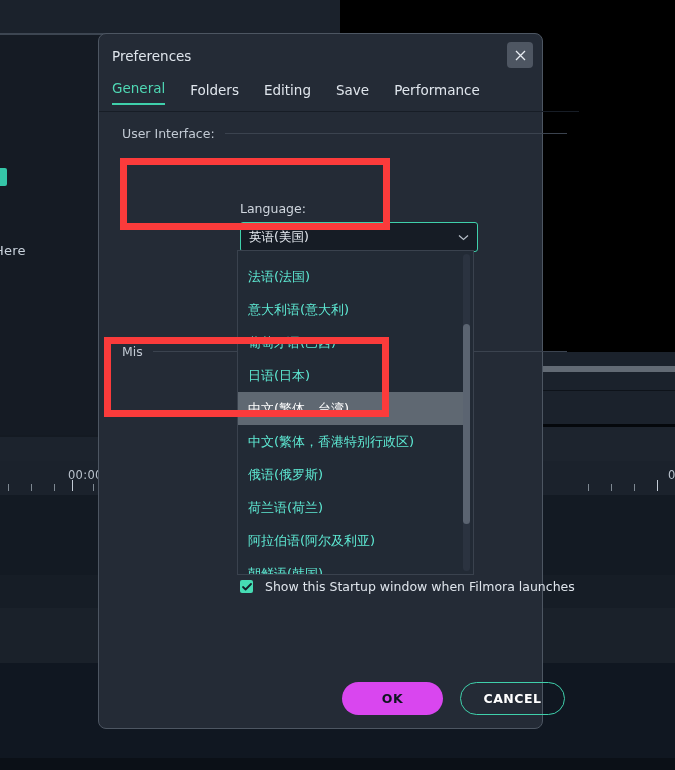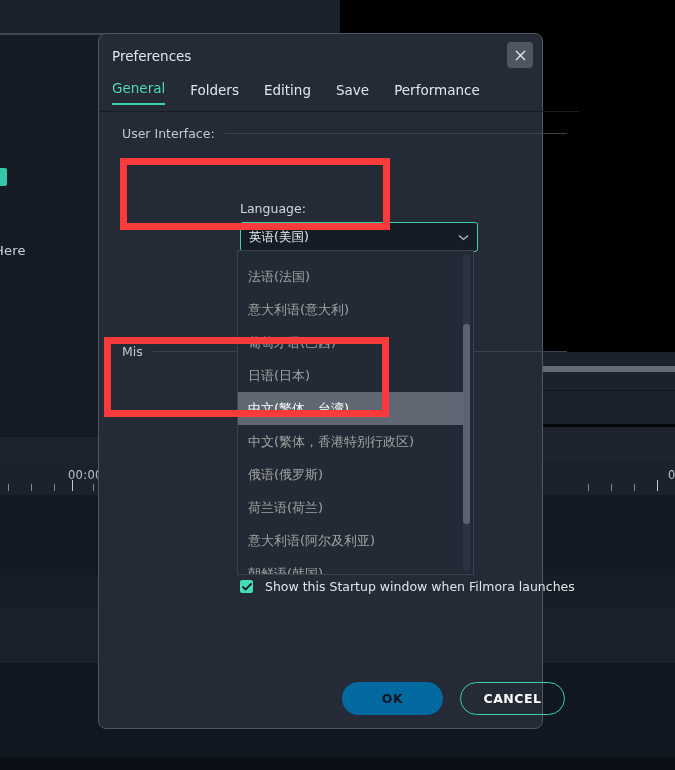--- a/index.html
+++ b/index.html
@@ -287,21 +287,21 @@
     position: absolute;
     left: 0; top: 0;
     width: 227px; height: 323px;
     overflow: hidden;
   }
   .dropdown-item {
     height: 33px;
     display: flex;
     align-items: center;
     padding-left: 10px;
-    color: #a3a3a3;
+    color: #5eead4;
     font-size: 13px;
     box-sizing: border-box;
     cursor: pointer;
     white-space: nowrap;
   }
   .dropdown-item.partial-top { height: 9px; }
   .dropdown-item.highlighted {
     background: #5f6872;
     color: #ffffff;
   }
@@ -354,21 +354,21 @@
     justify-content: center;
     font-size: 12.5px;
     font-weight: bold;
     letter-spacing: .5px;
     box-sizing: border-box;
     cursor: pointer;
   }
   #ok-button {
     left: 243px; top: 648px;
     width: 101px;
-    background: #0369a1;
+    background: #d946ef;
     color: #0e1620;
     border: none;
   }
   #cancel-button {
     left: 361px; top: 648px;
     width: 105px;
     background: transparent;
     color: #ffffff;
     border: 1.5px solid #3fd0ab;
   }
@@ -470,21 +470,21 @@
     <div class="dropdown-viewport">
       <div class="dropdown-item partial-top"></div>
       <div class="dropdown-item">法语(法国)</div>
       <div class="dropdown-item">意大利语(意大利)</div>
       <div class="dropdown-item">葡萄牙语(巴西)</div>
       <div class="dropdown-item">日语(日本)</div>
       <div class="dropdown-item highlighted">中文(繁体，台湾)</div>
       <div class="dropdown-item">中文(繁体，香港特别行政区)</div>
       <div class="dropdown-item">俄语(俄罗斯)</div>
       <div class="dropdown-item">荷兰语(荷兰)</div>
-      <div class="dropdown-item">意大利语(阿尔及利亚)</div>
+      <div class="dropdown-item">阿拉伯语(阿尔及利亚)</div>
       <div class="dropdown-item">朝鲜语(韩国)</div>
     </div>
     <div class="dd-scroll-track"></div>
     <div class="dd-scroll-thumb"></div>
   </div>
 
   <div class="checkbox-row">
     <span class="checkbox-box">
       <svg width="10" height="8" viewBox="0 0 10 8">
         <path d="M1 4 L3.6 6.5 L9 1" stroke="#14202a" stroke-width="1.8" fill="none" stroke-linecap="round" stroke-linejoin="round"></path>

